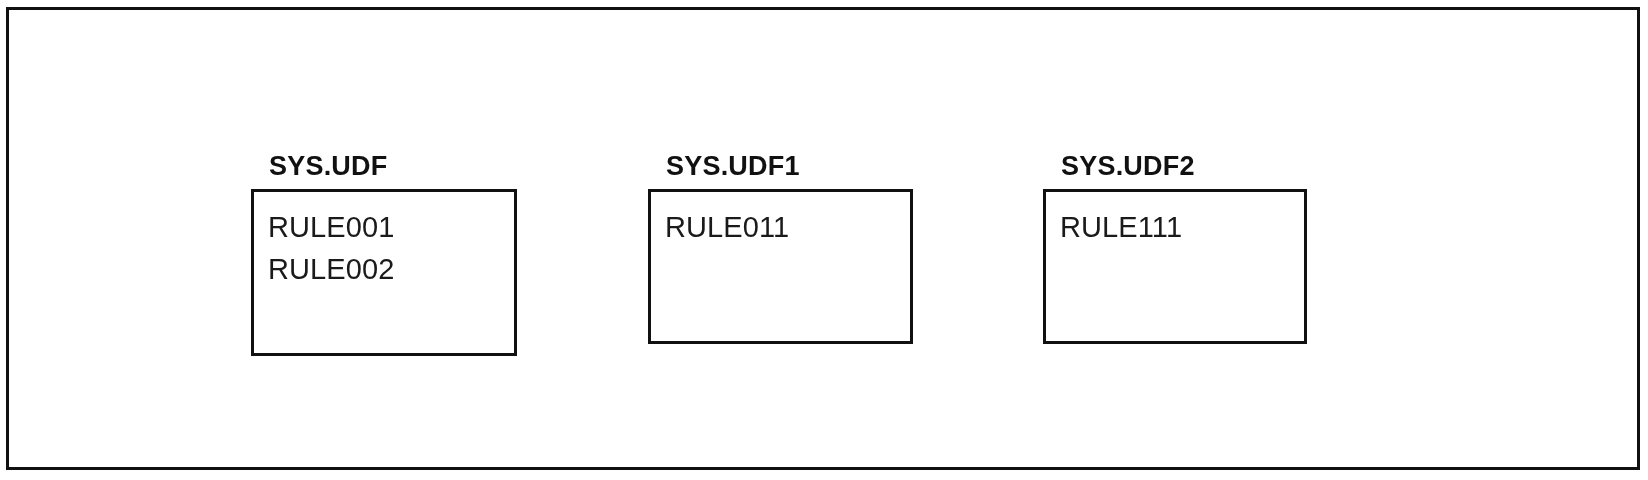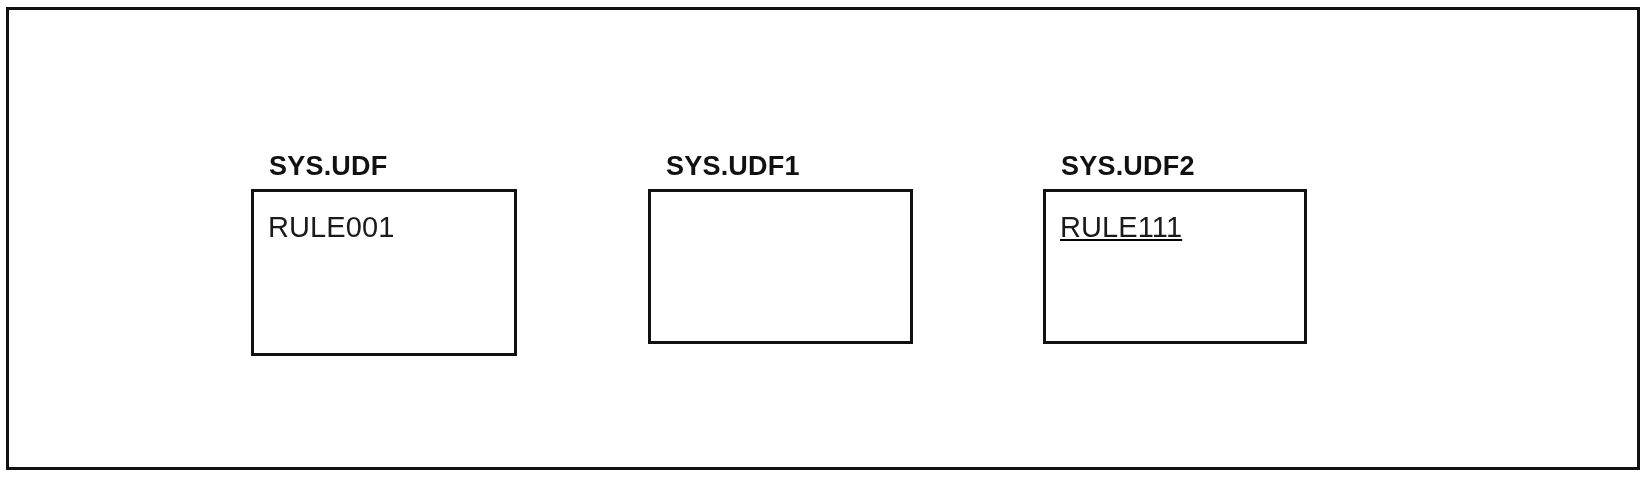--- a/index.html
+++ b/index.html
@@ -64,38 +64,40 @@
   }
 
   
   #group-0 { left: 248px; top: 186px; }
   #group-0 .rule-box { width: 266px; height: 167px; }
 
   #group-1 { left: 645px; top: 186px; }
   #group-1 .rule-box { width: 265px; height: 155px; }
 
   #group-2 { left: 1040px; top: 186px; }
-  #group-2 .rule-box { width: 264px; height: 155px; text-decoration: underline; }
+  #group-2 .rule-box { width: 264px; height: 155px; }
 </style>
 </head>
 <body>
 
 <div id="canvas">
   <div class="outer-frame">
 
     <div class="group" id="group-0" style="left:242px; top:179px;">
       <div class="group-title">SYS.UDF</div>
       <div class="rule-box">
         <div class="rule-item">RULE001</div>
+        <div class="rule-item">RULE002</div>
       </div>
     </div>
 
     <div class="group" id="group-1" style="left:639px; top:179px;">
       <div class="group-title">SYS.UDF1</div>
       <div class="rule-box">
+        <div class="rule-item">RULE011</div>
       </div>
     </div>
 
     <div class="group" id="group-2" style="left:1034px; top:179px;">
       <div class="group-title">SYS.UDF2</div>
       <div class="rule-box">
         <div class="rule-item">RULE111</div>
       </div>
     </div>
 

